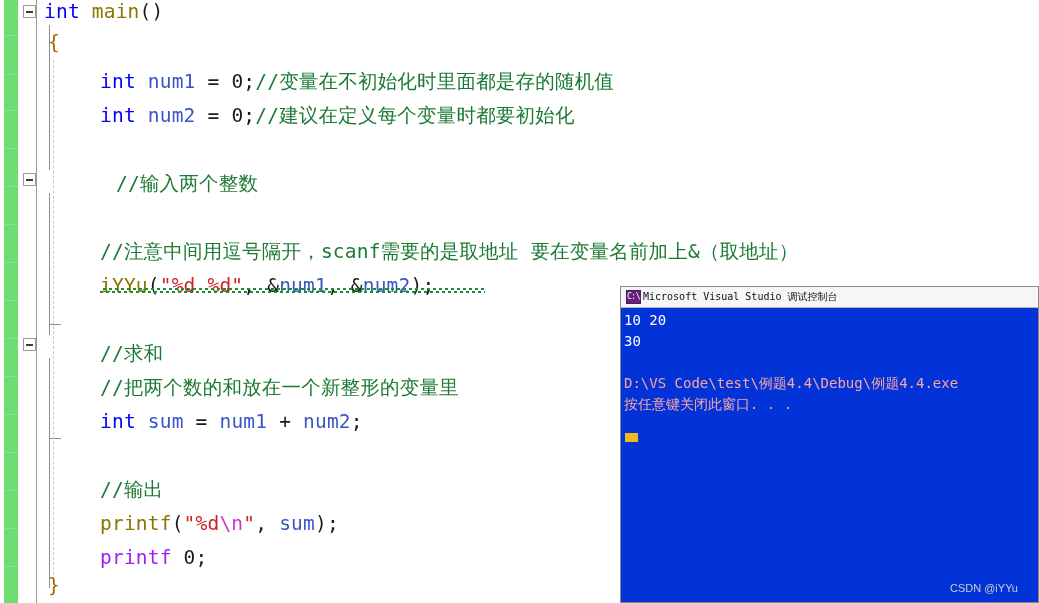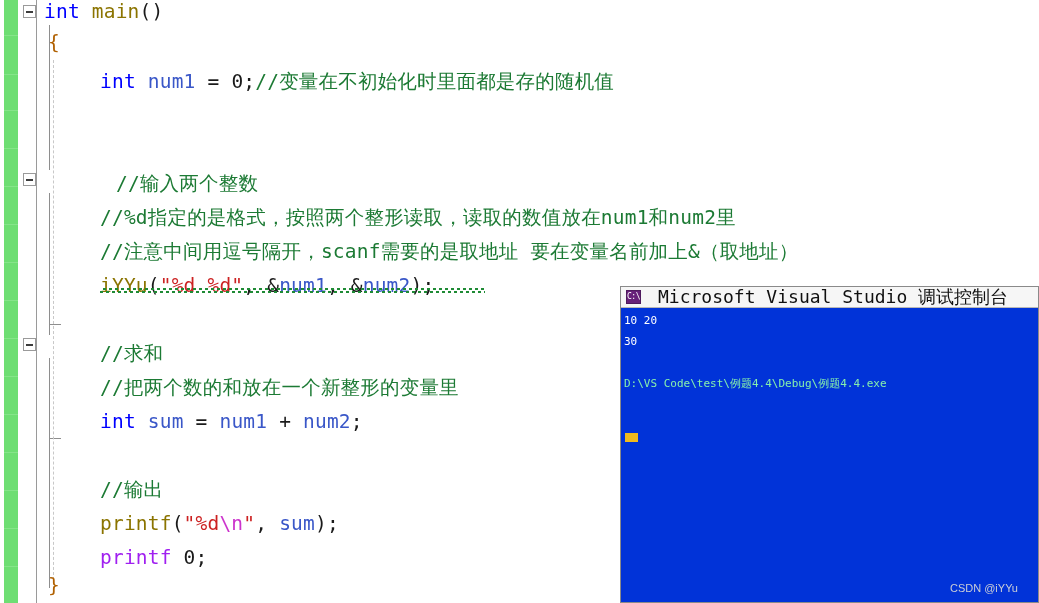--- a/index.html
+++ b/index.html
@@ -145,36 +145,36 @@
     border: 1px solid #4f1a5e;
     color: #ffffff;
     font-size: 8px;
     line-height: 12px;
     text-align: center;
     font-family: "DejaVu Sans Mono", monospace;
     letter-spacing: -0.5px;
     flex: 0 0 auto;
   }
   .console-title-text {
-    margin-left: 17px;
-    font-family: "DejaVu Sans Mono", monospace;
-    font-size: 18px;
+    margin-left: 2px;
+    font-family: "DejaVu Sans Mono", monospace;
+    font-size: 10px;
     color: #101010;
     white-space: nowrap;
   }
   .console-body {
     position: relative;
     padding: 2px 0 0 3px;
     font-family: "DejaVu Sans Mono", monospace;
-    font-size: 11px;
+    font-size: 14px;
     line-height: 21px;
   }
   .con-line { white-space: pre; }
   .con-white { color: #ffffff; }
-  .con-gray  { color: #86efac; }
+  .con-gray  { color: #fca5a5; }
   .con-blank { height: 21px; }
   .cursor-block {
     position: absolute;
     left: 625px; top: 433px;
     width: 13px; height: 9px;
     background: #f0ba1e;
   }
   .watermark {
     position: absolute;
     right: 20px; bottom: 8px;
@@ -224,24 +224,24 @@
     <div class="indent-guide" style="top:60px; height:520px;"></div>
 
     <div class="code-layer">
 
       <div class="line" style="top:-4px; left:44px;"><span class="kw">int</span><span class="plain"> </span><span class="fn">main</span><span class="plain">()</span></div>
 
       <div class="line" style="top:27px; left:48px;"><span class="brc">{</span></div>
 
       <div class="line" style="top:66px; left:100px;"><span class="kw">int</span><span class="plain"> </span><span class="var">num1</span><span class="plain"> = </span><span class="num">0</span><span class="plain">;</span><span class="cmt">//变量在不初始化时里面都是存的随机值</span></div>
 
+      <div class="line" style="top:100px; left:100px;"><span class="kw">int</span><span class="plain"> </span><span class="var">num2</span><span class="plain"> = </span><span class="num">0</span><span class="plain">;</span><span class="cmt">//建议在定义每个变量时都要初始化</span></div>
 
       <div class="line" style="top:168px; left:116px;"><span class="cmt">//输入两个整数</span></div>
 
-      <div class="line" style="top:202px; left:100px;"><span class="cmt">//%d指定的是格式，按照两个整形读取，读取的数值放在num1和num2里</span></div>
 
       <div class="line" style="top:236px; left:100px;"><span class="cmt">//注意中间用逗号隔开，scanf需要的是取地址 要在变量名前加上&amp;（取地址）</span></div>
 
       <div class="line" style="top:270px; left:100px;"><span class="fn">iYYu</span><span class="plain">(</span><span class="str">"%d %d"</span><span class="plain">, &amp;</span><span class="var">num1</span><span class="plain">, &amp;</span><span class="var">num2</span><span class="plain">);</span></div>
       <div class="squiggle" style="left:100px; top:288px; width:385px;"></div>
 
       <div class="line" style="top:338px; left:100px;"><span class="cmt">//求和</span></div>
 
       <div class="line" style="top:372px; left:100px;"><span class="cmt">//把两个数的和放在一个新整形的变量里</span></div>
 
@@ -263,20 +263,21 @@
     <div class="console-title">
       <div class="console-icon">C:\</div>
       <div class="console-title-text">Microsoft Visual Studio 调试控制台</div>
     </div>
 
     <div class="console-body">
       <div class="con-line con-white">10 20</div>
       <div class="con-line con-white">30</div>
       <div class="con-line con-blank">&nbsp;</div>
       <div class="con-line con-gray">D:\VS Code\test\例题4.4\Debug\例题4.4.exe</div>
+      <div class="con-line con-gray">按任意键关闭此窗口. . .</div>
     </div>
 
     <div class="watermark">CSDN @iYYu</div>
   </div>
 
   <div class="cursor-block"></div>
 
 </div>
 
 </body></html>

